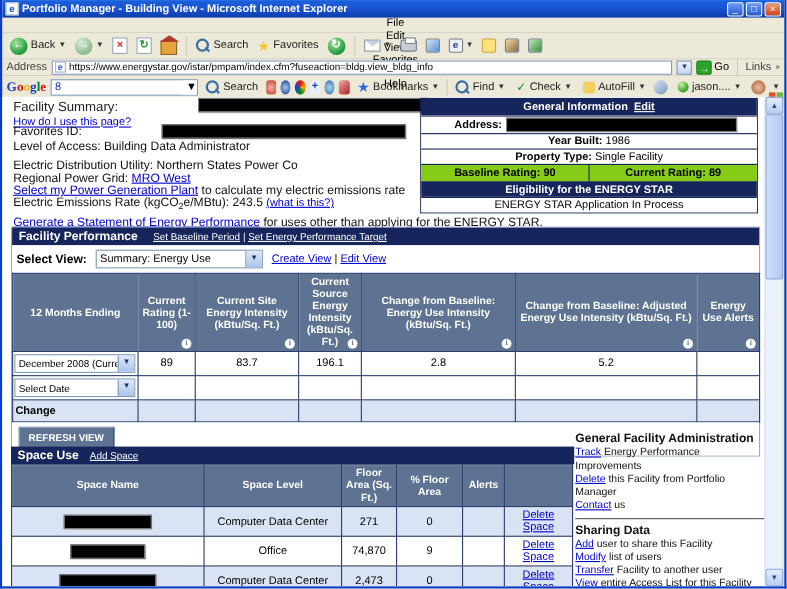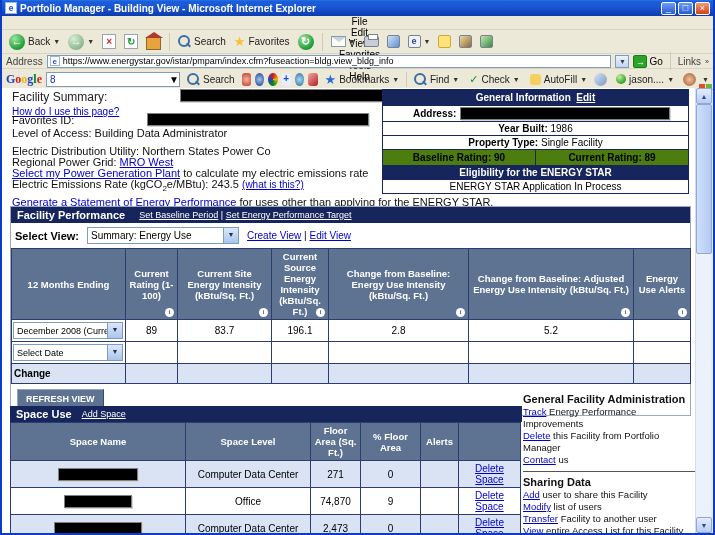--- a/index.html
+++ b/index.html
@@ -72,21 +72,21 @@
   a.lnk, .lnk { color:#0000cc; text-decoration:underline; cursor:pointer; }
   .small { font-size:10px; }
   .redact { background:#000; border:1px solid #808080; box-shadow:1px 1px 0 #d8d8d8; height:13px; display:inline-block; vertical-align:middle; }
 
   
   .ginfo { left:380px; top:1px; width:307px; border:1px solid #16255b; font-size:10px; }
   .ginfo .hdr { background:#16255b; color:#fff; text-align:center; font-weight:bold; padding:2px 0; }
   .ginfo .hdr .lnk { color:#fff; }
   .ginfo .row { border-top:1px solid #16255b; padding:1px 2px; text-align:center; background:#fff; }
   .ginfo .addr-row { display:flex; align-items:center; }
-  .ginfo .rating { display:flex; background:#4d7c0f; font-weight:bold; }
+  .ginfo .rating { display:flex; background:#84cc16; font-weight:bold; }
   .ginfo .rating div { flex:1; padding:2px 0; }
   .ginfo .rating div:first-child { border-right:1px solid #16255b; }
   .b { font-weight:bold; }
 
   
   .secbar { background:#16255b; color:#fff; font-size:11px; font-weight:bold; display:flex; align-items:center; padding:2px 6px; gap:14px;text-align:center; }
   .secbar .lnk { color:#fff; font-weight:normal; font-size:9px; }
 
   
   .fpwrap { left:8px; top:118px; width:681px; border:1px solid #9aa8c0; }

